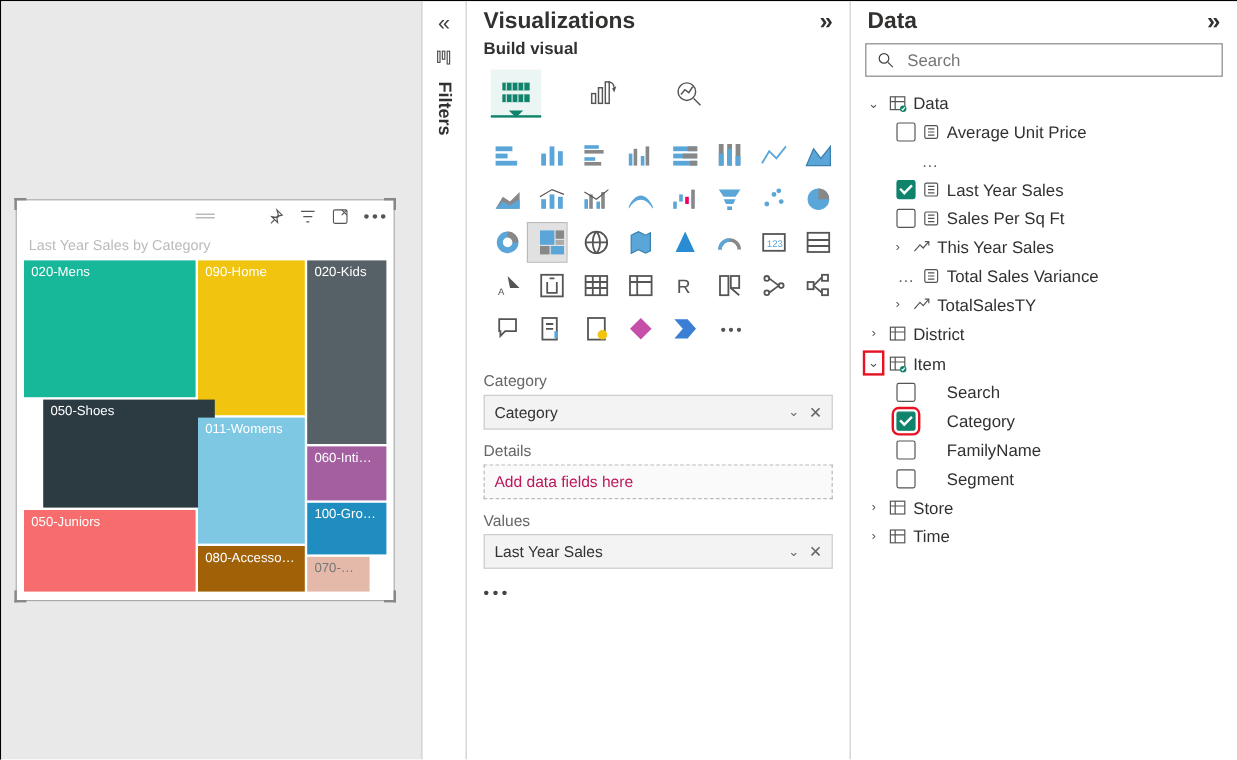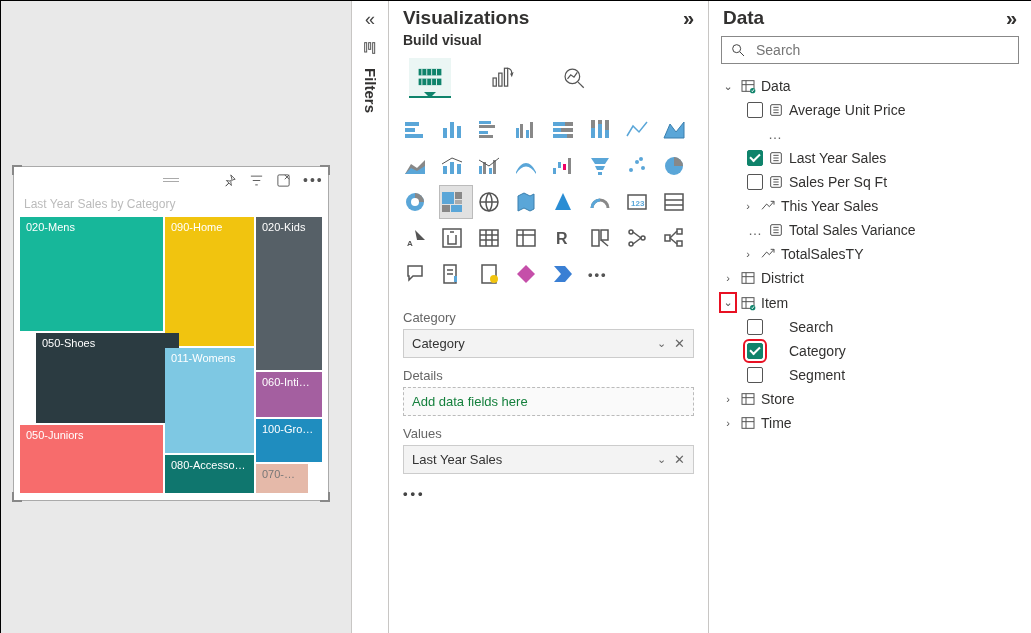--- a/index.html
+++ b/index.html
@@ -144,35 +144,34 @@
   .viz-gallery {
     padding: 16px 12px 6px;
     display: grid;
     grid-template-columns: repeat(8, 32px);
     grid-auto-rows: 32px;
     gap: 4px 5px;
     justify-content: center;
   }
   .viz-item {
     width:32px; height:32px;
-    display:flex; align-items:center; justify-content:flex-start;
+    display:flex; align-items:center; justify-content:flex-end;
     cursor:pointer;
     color:#5b5b5b;
-    font-weight:bold;
   }
   .viz-item svg { width:24px; height:24px; }
   .viz-item.selected { background:#e1e1e1; outline:1px solid #bbb;}
   .field-wells { padding: 4px 14px; }
   .well-label { color:#666; font-size:13px; margin-top:10px; }
   .well-box {
     margin-top:4px;
     border:1px dashed #bbb;
     background:#fafafa;
     padding: 6px 8px;
-    color:#15803d;
+    color:#be185d;
     font-size:13px;
   }
   .well-box.filled {
     border:1px solid #ccc;
     background:#f3f3f3;
     color:#333;
     display:flex; align-items:center; justify-content:space-between;
   }
   .well-box.filled .pill-actions { display:flex; gap:8px; align-items:center; color:#666;}
   .well-box.filled .chev { font-size:11px;}
@@ -244,21 +243,21 @@
     <div class="visual-title">Last Year Sales by Category</div>
     <div class="treemap">
       <div class="tm-cell" style="left:0;top:0;width:143px;height:114px;background:#17b79a">020-Mens</div>
       <div class="tm-cell" style="left:145px;top:0;width:89px;height:129px;background:#f1c40f">090-Home</div>
       <div class="tm-cell" style="left:236px;top:0;width:66px;height:153px;background:#566067">020-Kids</div>
       <div class="tm-cell" style="left:16px;top:116px;width:143px;height:90px;background:#2b3b41">050-Shoes</div>
       <div class="tm-cell" style="left:145px;top:131px;width:89px;height:105px;background:#7ec8e3">011-Womens</div>
       <div class="tm-cell" style="left:236px;top:155px;width:66px;height:45px;background:#a45fa0">060-Intimate</div>
       <div class="tm-cell" style="left:0;top:208px;width:143px;height:68px;background:#f76c6c">050-Juniors</div>
       <div class="tm-cell" style="left:236px;top:202px;width:66px;height:43px;background:#1f8dbf">100-Groceries</div>
-      <div class="tm-cell" style="left:145px;top:238px;width:89px;height:38px;background:#0f766e">080-Accessories</div>
+      <div class="tm-cell" style="left:145px;top:238px;width:89px;height:38px;background:#a16207">080-Accessories</div>
       <div class="tm-cell" style="left:236px;top:247px;width:52px;height:29px;background:#e5b9a9;color:#777">070-Hosiery</div>
     </div>
   </div>
 </div>
 
 <div class="filters-collapsed">
   <span class="expand">«</span>
   <svg class="icon-funnel sico" viewBox="0 0 24 24">
       <rect x="4" y="4" width="3" height="14"></rect>
       <rect x="10" y="4" width="3" height="10"></rect>
@@ -731,20 +730,25 @@
       <span>Search</span>
     </div>
     <div class="node lvl2">
       <span class="cb checked hl-red" style="outline-offset:2px"></span>
       <span class="ticon" style="width:16px"></span>
       <span>Category</span>
     </div>
     <div class="node lvl2">
       <span class="cb"></span>
       <span class="ticon" style="width:16px"></span>
+      <span>FamilyName</span>
+    </div>
+    <div class="node lvl2">
+      <span class="cb"></span>
+      <span class="ticon" style="width:16px"></span>
       <span>Segment</span>
     </div>
 
     <div class="node lvl1">
       <span class="caret">›</span>
       <span class="ticon">
           <svg viewBox="0 0 24 24" class="sico">
             <rect x="3" y="4" width="18" height="16"></rect>
             <line x1="3" y1="10" x2="21" y2="10"></line>
             <line x1="9" y1="4" x2="9" y2="20"></line>

